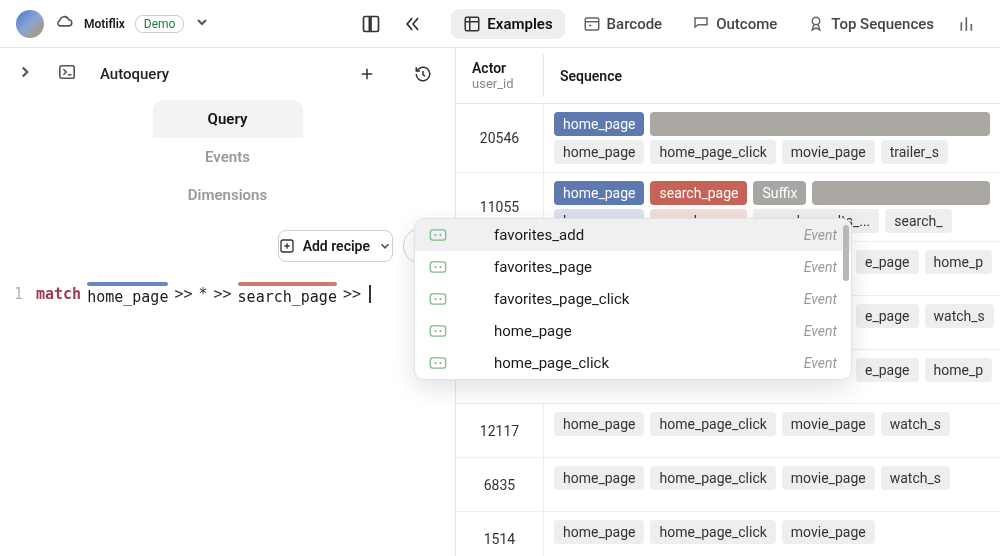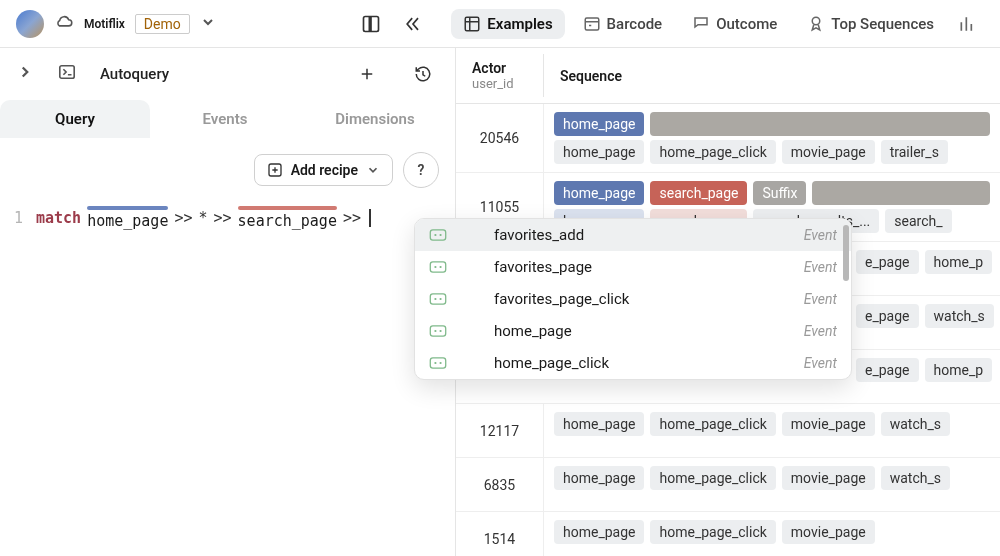--- a/index.html
+++ b/index.html
@@ -24,22 +24,22 @@
       gap: 10px;
       border-bottom: 1px solid #e5e5e5;
     }
     .avatar {
       width: 28px; height: 28px; border-radius: 50%;
       background: linear-gradient(135deg, #4a7bd0, #8aa5d2, #b8935f);
     }
     .cloud-icon { width: 20px; height: 14px; }
     .project-name { font-weight: 600; font-size: 12px; }
     .demo-badge {
-      border: 1px solid #ccc; border-radius: 2px;
-      padding: 1px 8px; font-size: 14px; color: #a16207;
+      border: 1px solid #ccc; border-radius: 8px;
+      padding: 1px 8px; font-size: 12px; color: #15803d;
     }
     .chevron { width: 16px; height: 16px; }
     .topbar-spacer { flex: 1; }
     .icon-btn {
       width: 32px; height: 32px; display: flex; align-items: center; justify-content: center;
       border-radius: 6px; cursor: pointer;
     }
     .icon-btn svg { width: 20px; height: 20px; }
     .tab-group {
       display: flex; gap: 6px; align-items: center; margin-left: 12px;
@@ -61,40 +61,40 @@
     
     .breadcrumb {
       display: flex; align-items: center; gap: 24px;
       padding: 10px 16px; font-size: 15px; color: #222;
     }
     .breadcrumb .spacer { flex: 1; }
     .breadcrumb svg { width: 18px; height: 18px; }
 
     
     .left-tabs {
-      display: flex; align-items: center;
+      display: flex; align-items: center; flex-direction: column;
     }
     .left-tab {
       width: 150px; text-align: center; padding: 10px 0;
       font-weight: 600; color: #999; cursor: pointer;
       font-size: 15px;
     }
     .left-tab.active {
       background: #f1f3f4; color: #111; border-radius: 10px 10px 0 0;
     }
 
     
     .left-toolbar {
       display: flex; justify-content: flex-end; align-items: center;
       padding: 14px 16px; gap: 10px;
     }
     .recipe-btn {
       display: flex; align-items: center; gap: 8px;
       border: 1px solid #d0d0d0; border-radius: 8px;
-      padding: 7px 12px; font-weight: 600; font-size: 14px;
+      padding: 7px 0; font-weight: 600; font-size: 14px;
       cursor: pointer;
     }
     .help-btn {
       width: 36px; height: 36px; border: 1px solid #d0d0d0; border-radius: 50%;
       display: flex; align-items: center; justify-content: center; cursor: pointer;
       font-weight: 600; color: #444;
     }
 
     
     .editor {

